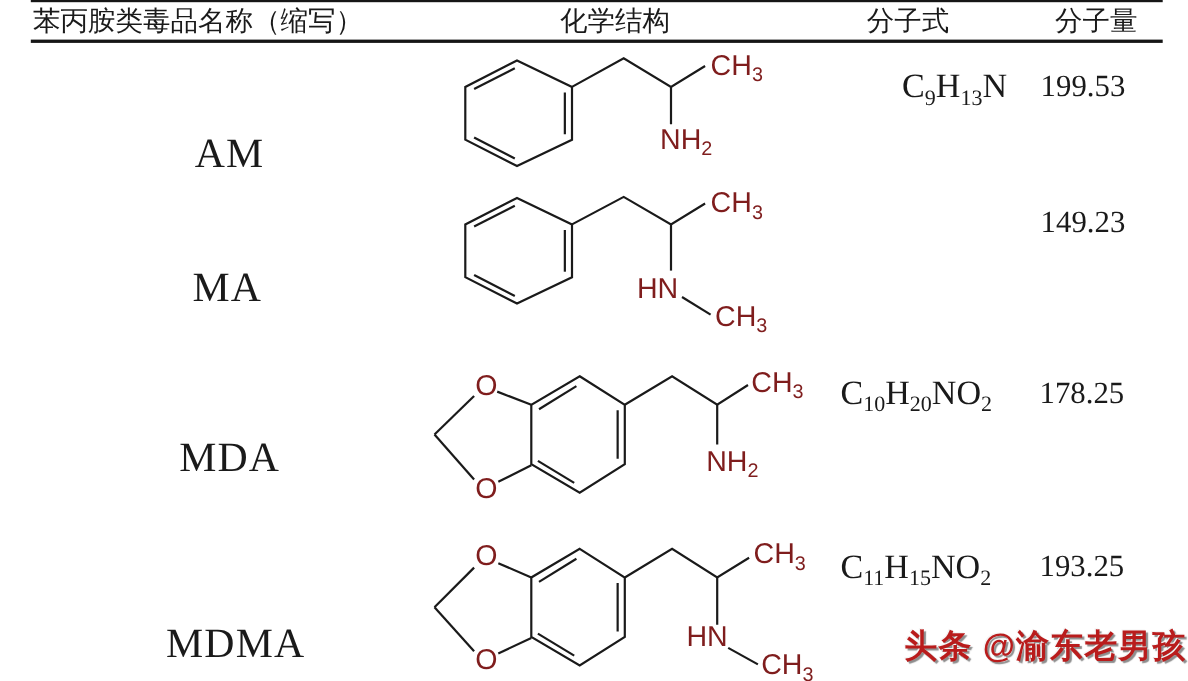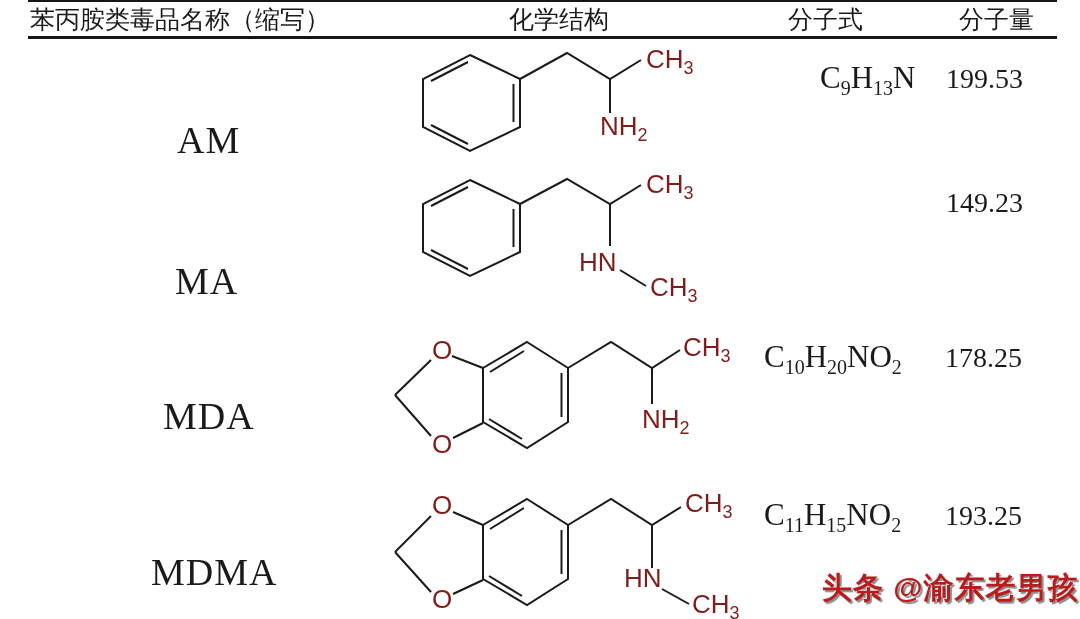--- a/index.html
+++ b/index.html
@@ -47,21 +47,21 @@
       <polyline points="130,34 177,8 220,34 251,15"></polyline>
       <line x1="220" y1="34" x2="220" y2="68"></line>
     </g>
   </svg>
   <span class="sl" style="left:646px;top:46px;"><span>CH</span><sub>3</sub></span>
   <span class="sl" style="left:600px;top:113px;"><span>NH</span><sub>2</sub></span>
 
   <div class="formula" style="left:792px;top:62px;margin-left:28px;"><span>C</span><sub>9</sub><span>H</span><sub>13</sub><span>N</span></div>
   <div class="weight" style="left:946px;top:65px;">199.53</div>
 
-  <div class="rname" style="left:175px;top:243px;margin-top:19px;">MA</div>
+  <div class="rname" style="left:175px;top:243px;">MA</div>
 
   <svg class="struct" style="left:390px;top:172px;" width="330" height="138" viewBox="0 0 330 138">
     <g>
       <polygon points="80,8 130,32 130,80 80,104 33,80 33,32"></polygon>
       <line x1="123.5" y1="37" x2="123.5" y2="75"></line>
       <line x1="41" y1="34" x2="78" y2="15"></line>
       <line x1="41" y1="78" x2="78" y2="97"></line>
     </g>
     <g>
       <polyline points="130,32 177,7 220,32 251,13"></polyline>
@@ -96,21 +96,21 @@
     </g>
   </svg>
   <span class="sl" style="left:432px;top:337px;">O</span>
   <span class="sl" style="left:432px;top:431px;">O</span>
   <span class="sl" style="left:683px;top:334px;"><span>CH</span><sub>3</sub></span>
   <span class="sl" style="left:642px;top:406px;"><span>NH</span><sub>2</sub></span>
 
   <div class="formula" style="left:764px;top:341px;"><span>C</span><sub>10</sub><span>H</span><sub>20</sub><span>N</span><span>O</span><sub>2</sub></div>
   <div class="weight" style="left:945px;top:344px;">178.25</div>
 
-  <div class="rname" style="left:151px;top:553px;">MDMA</div>
+  <div class="rname" style="left:151px;top:566px;">MDMA</div>
 
   <svg class="struct" style="left:385px;top:478px;" width="345" height="141" viewBox="0 0 345 141">
     <g>
       <polygon points="142,21 183,47 183,101 142,127 98,101 98,47"></polygon>
       <line x1="105" y1="51" x2="139" y2="30"></line>
       <line x1="176.5" y1="52" x2="176.5" y2="96"></line>
       <line x1="104" y1="98" x2="137" y2="118"></line>
     </g>
     <g>
       <line x1="68" y1="34" x2="98" y2="47"></line>

